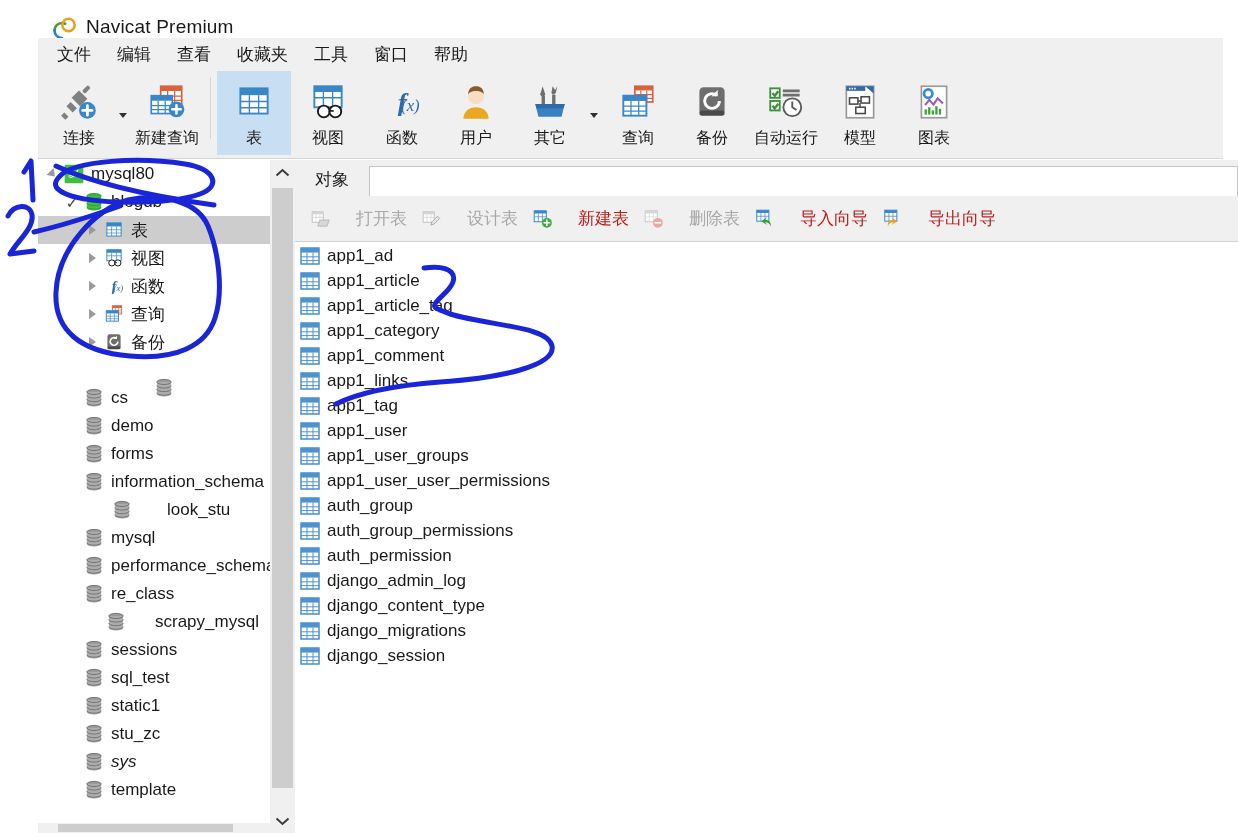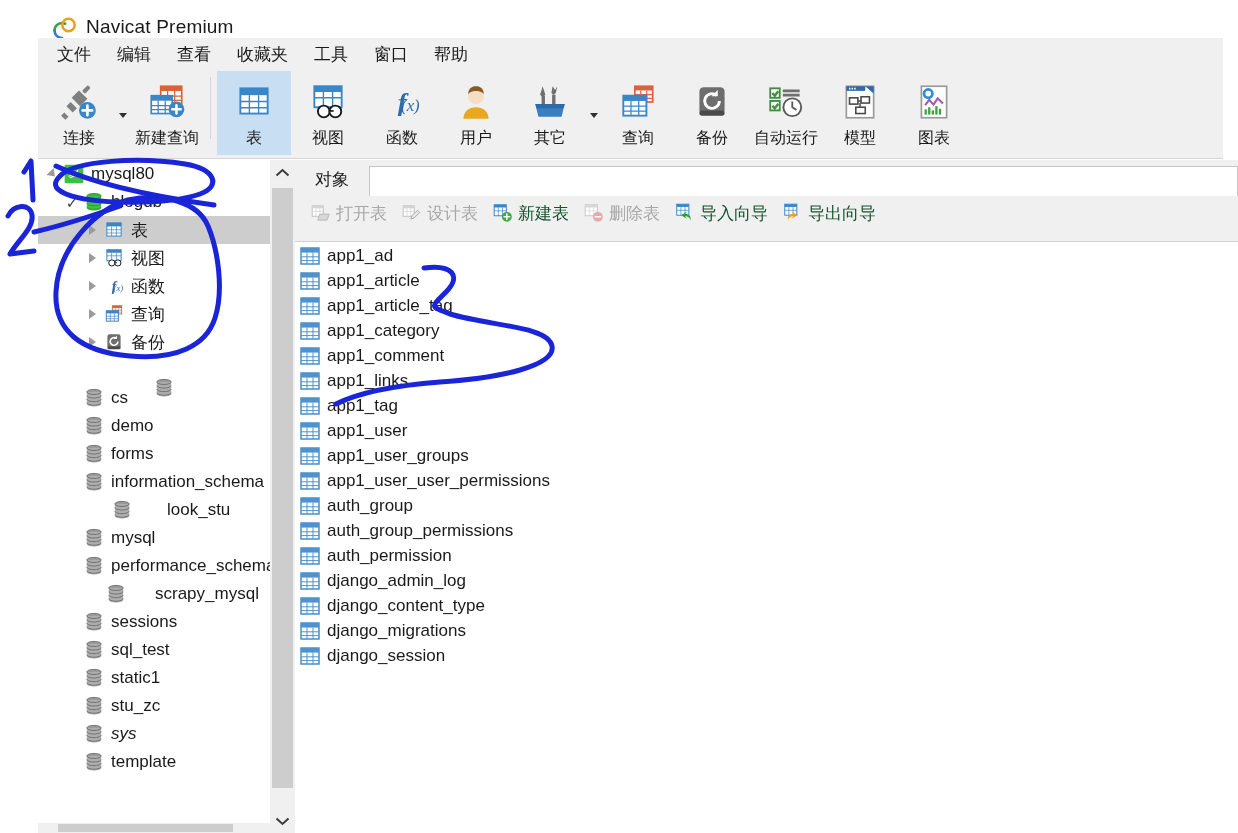--- a/index.html
+++ b/index.html
@@ -141,25 +141,25 @@
   }
 
   .obj-toolbar {
     position: absolute; left: 295px; top: 196px; width: 943px; height: 46px;
     background: #f0f0f0;
     border-bottom: 1px solid #d0d0d0;
     display: flex; align-items: center;
     padding-left: 8px;
   }
   .ot-btn {
-    display: flex; height: 34px;
-    padding: 0 7px; cursor: default; white-space: nowrap;
+    display: flex; align-items: center; height: 34px;
+    padding: 0 7px; cursor: default; white-space: nowrap; gap: 20px;
   }
   .ot-btn .ot-lbl { font-size: 17px; margin-left: 4px; }
-  .ot-btn.enabled .ot-lbl { color: #14532d; }
+  .ot-btn.enabled .ot-lbl { color: #b91c1c; }
   .ot-btn.disabled .ot-lbl { color: #a8a8a8; }
 
   .obj-list {
     position: absolute; left: 295px; top: 243px; width: 943px; height: 454px;
     background: #ffffff; overflow: hidden;
   }
   .obj-row {
     height: 25px; display: flex; align-items: center;
     font-size: 17px; color: #1a1a1a; white-space: nowrap;
     padding-left: 5px; cursor: default;
@@ -599,20 +599,36 @@
         <path d="M7 9v22c0 2.5 5.8 4.6 13 4.6s13-2.1 13-4.6V9z" fill="#adadad"></path>
         <g fill="none" stroke="#6e6e6e" stroke-width="1.7">
           <path d="M7 15.5c0 2.5 5.8 4.6 13 4.6s13-2.1 13-4.6"></path>
           <path d="M7 22c0 2.5 5.8 4.6 13 4.6s13-2.1 13-4.6"></path>
           <path d="M7 28.5c0 2.5 5.8 4.6 13 4.6s13-2.1 13-4.6"></path>
             </g>
         <ellipse cx="20" cy="9" rx="13" ry="4.6" fill="none" stroke="#6e6e6e" stroke-width="1.7"></ellipse>
           </svg>
         </div>
         <div class="tlabel">performance_schema</div>
+      </div>
+      <div class="tree-row" style="padding-left: 24px;">
+        <div class="tw"></div>
+        <div class="tico">
+          <svg width="22" height="22" viewBox="0 0 40 40">
+            <ellipse cx="20" cy="9" rx="13" ry="4.6" fill="#9a9a9a"></ellipse>
+        <path d="M7 9v22c0 2.5 5.8 4.6 13 4.6s13-2.1 13-4.6V9z" fill="#adadad"></path>
+        <g fill="none" stroke="#6e6e6e" stroke-width="1.7">
+          <path d="M7 15.5c0 2.5 5.8 4.6 13 4.6s13-2.1 13-4.6"></path>
+          <path d="M7 22c0 2.5 5.8 4.6 13 4.6s13-2.1 13-4.6"></path>
+          <path d="M7 28.5c0 2.5 5.8 4.6 13 4.6s13-2.1 13-4.6"></path>
+            </g>
+        <ellipse cx="20" cy="9" rx="13" ry="4.6" fill="none" stroke="#6e6e6e" stroke-width="1.7"></ellipse>
+          </svg>
+        </div>
+        <div class="tlabel">re_class</div>
       </div>
       <div class="tree-row" style="padding-left: 24px; gap: 22px;">
         <div class="tw"></div>
         <div class="tico">
           <svg width="22" height="22" viewBox="0 0 40 40">
             <ellipse cx="20" cy="9" rx="13" ry="4.6" fill="#9a9a9a"></ellipse>
         <path d="M7 9v22c0 2.5 5.8 4.6 13 4.6s13-2.1 13-4.6V9z" fill="#adadad"></path>
         <g fill="none" stroke="#6e6e6e" stroke-width="1.7">
           <path d="M7 15.5c0 2.5 5.8 4.6 13 4.6s13-2.1 13-4.6"></path>
           <path d="M7 22c0 2.5 5.8 4.6 13 4.6s13-2.1 13-4.6"></path>

